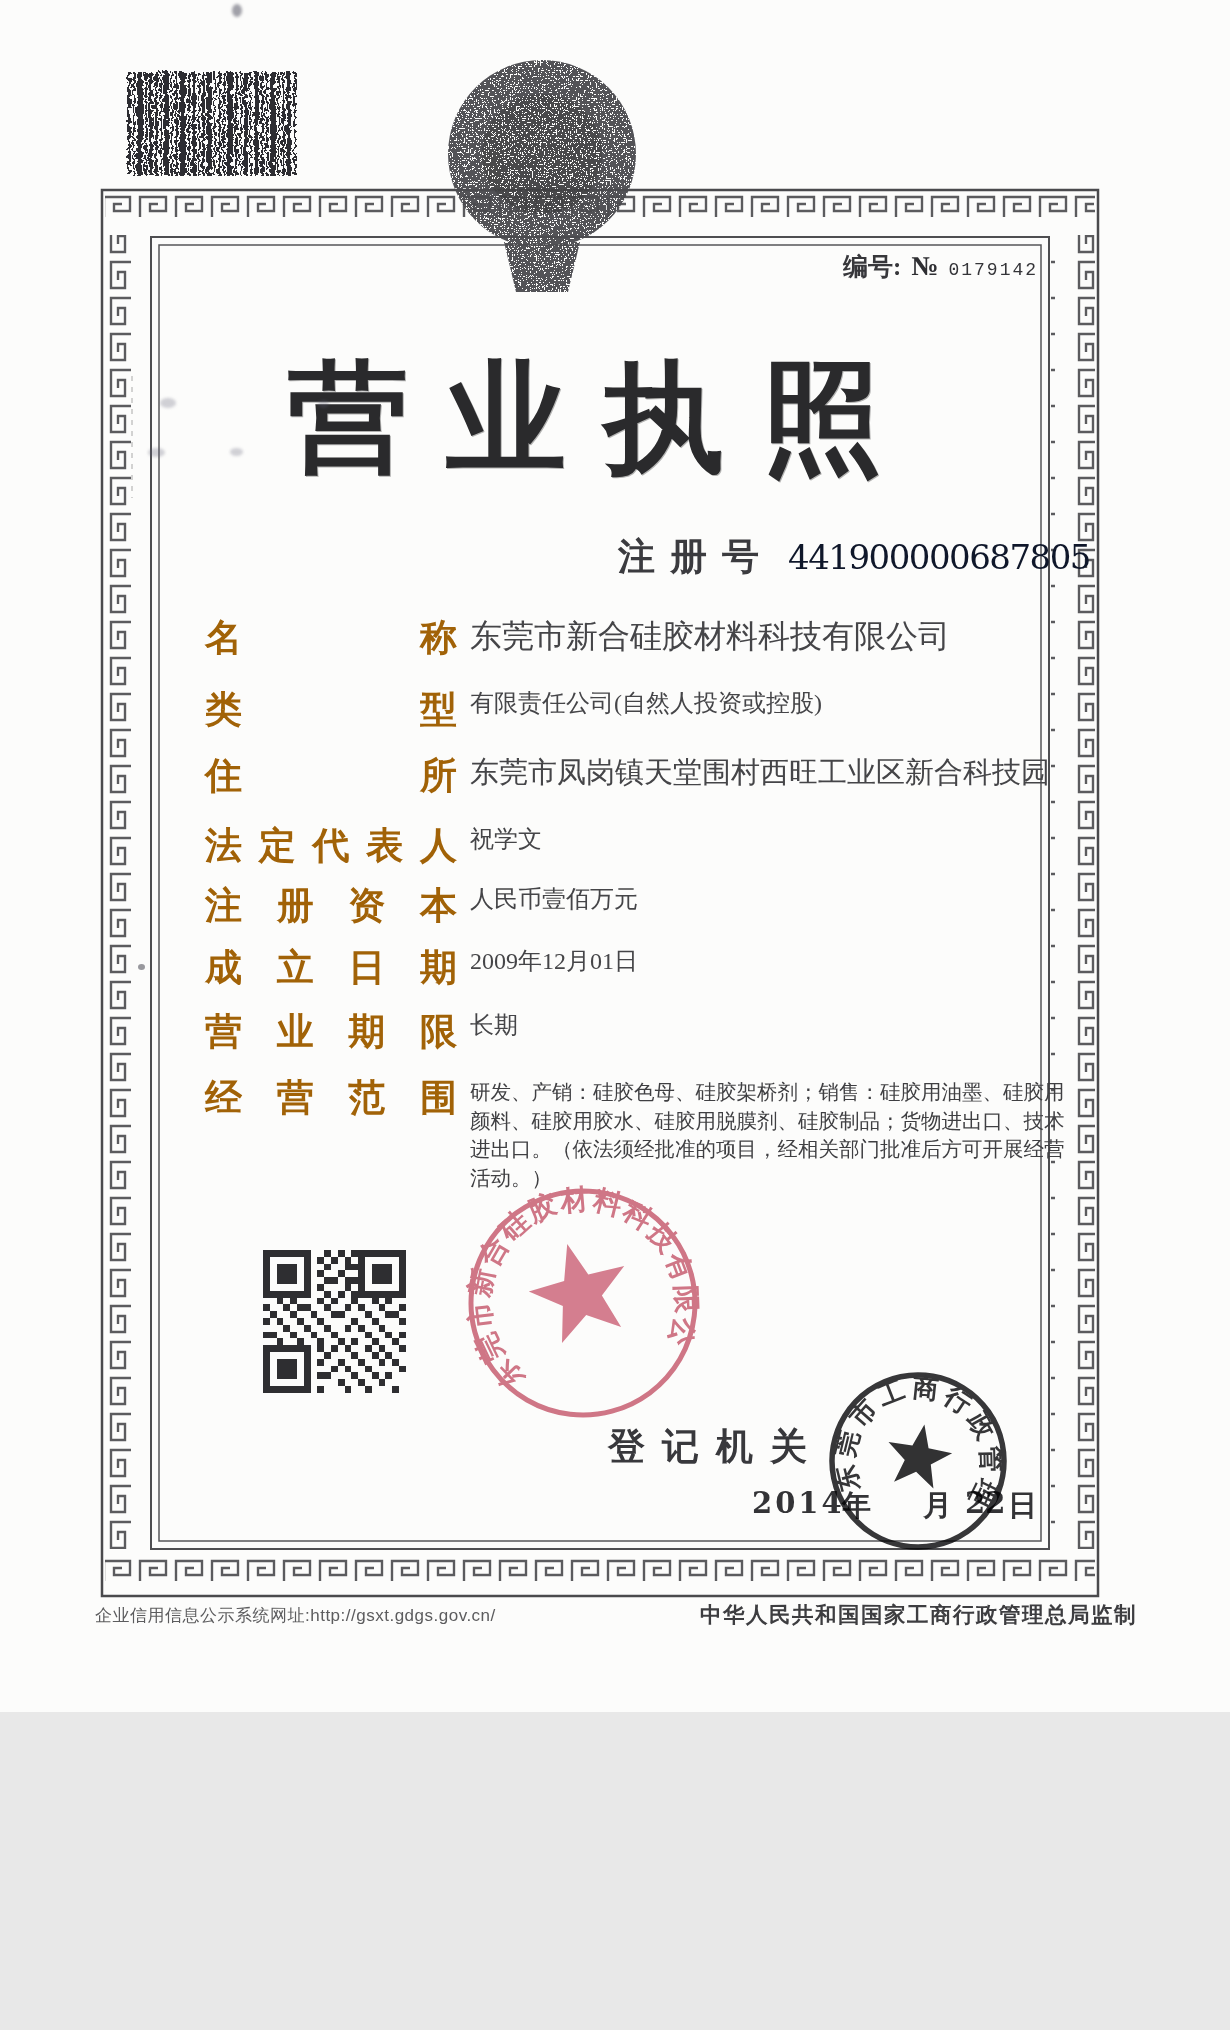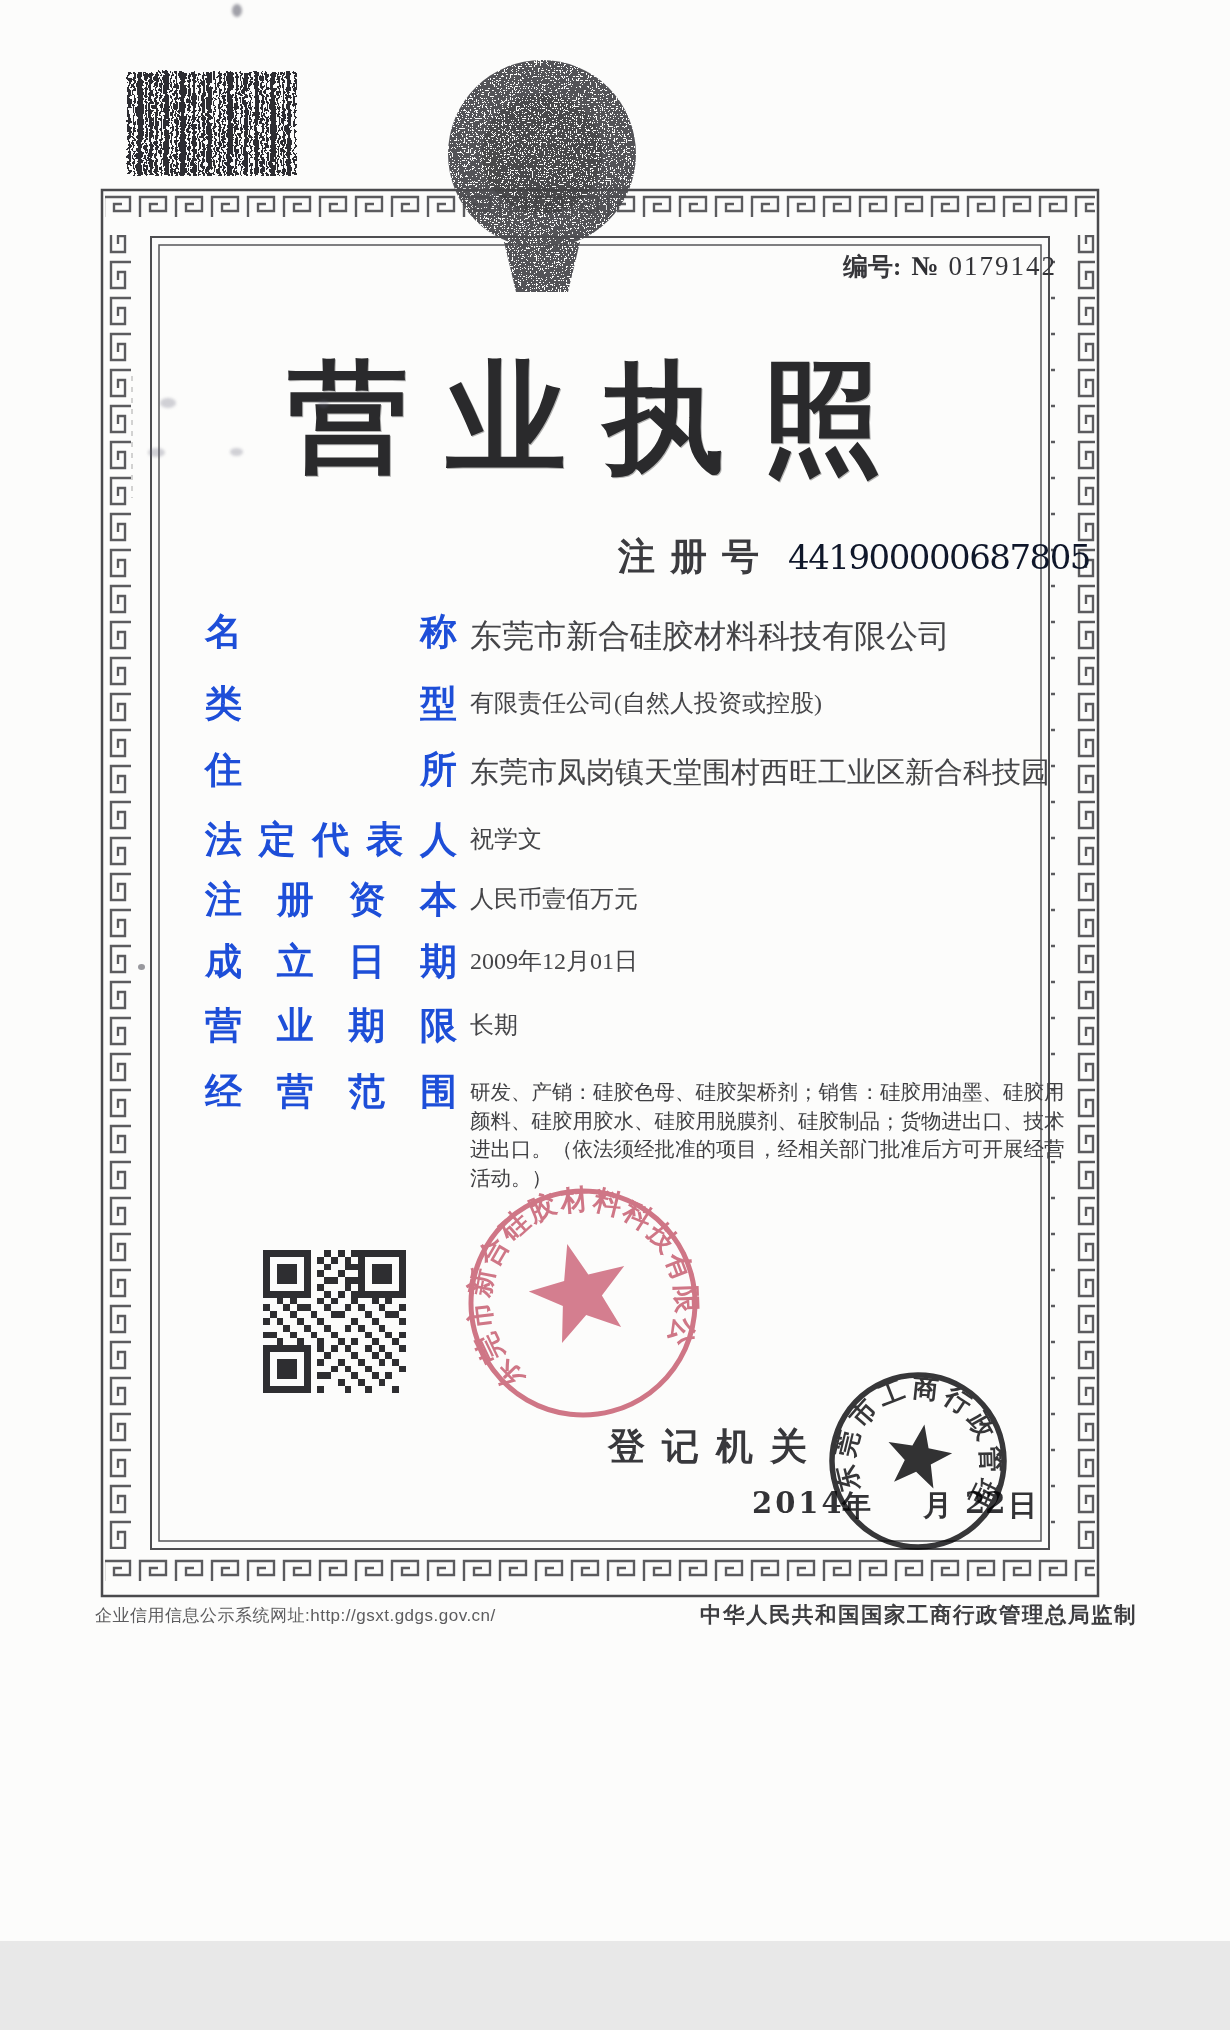--- a/index.html
+++ b/index.html
@@ -1,40 +1,40 @@
 <!DOCTYPE html>
 <html><head>
 <meta charset="utf-8">
 <style>
   html,body{margin:0;padding:0;background:#e8e8e8;}
   .page{
-    position:relative;width:1230px;height:1941px;margin:0 auto;
+    position:relative;width:1230px;height:1712px;margin:0 auto;
     background:#fcfcfb;overflow:hidden;
     font-family:"Liberation Serif", serif;color:#3a3a3a;
   }
   .abs{position:absolute;}
   
   .serial{left:843px;top:250px;display:flex;gap:10px;align-items:baseline;}
   .serial .lab{font-size:25px;font-weight:600;color:#37373b;}
   .serial .pre{font-size:27px;font-weight:700;color:#2e2e32;}
-  .serial .num{font-family:Liberation Serif, serif;font-size:27px;color:#343438;letter-spacing:2px;}
+  .serial .num{font-family:Liberation Mono, monospace;font-size:18px;color:#343438;letter-spacing:2px;}
   
   .title{
     left:288px;top:338px;font-size:120px;font-weight:700;letter-spacing:38px;
     color:#2a2a2c;white-space:nowrap;text-shadow:1px 1px 0 rgba(40,40,40,.35);text-align:center;
   }
   
   .regrow{left:618px;top:532px;display:flex;align-items:baseline;}
   .regrow .lab{font-size:37px;font-weight:600;letter-spacing:15px;color:#3b3b3f;}
   .regrow .num{font-size:34px;font-weight:500;letter-spacing:-1.5px;color:#0f172a;margin-left:14px;font-family:"DejaVu Serif",serif;}
   
   .frow{position:absolute;left:205px;width:890px;}
   .frow .flab{
-    position:absolute;left:0;top:0;width:252px;
-    font-size:37px;font-weight:600;color:#1d4ed8;
+    position:absolute;left:0;top:6px;width:252px;
+    font-size:37px;font-weight:600;color:#a16207;
     text-align:justify;text-align-last:justify;line-height:1.1;
   }
   .frow .fval{position:absolute;left:265px;top:5px;width:620px;font-size:24px;color:#454548;line-height:1.2;white-space:nowrap;}
   .r0{top:612px;} .r0 .fval{font-size:32px;}
   .r1{top:684px;}
   .r2{top:750px;} .r2 .fval{font-size:29px;}
   .r3{top:820px;}
   .r4{top:880px;}
   .r5{top:942px;}
   .r6{top:1006px;}

